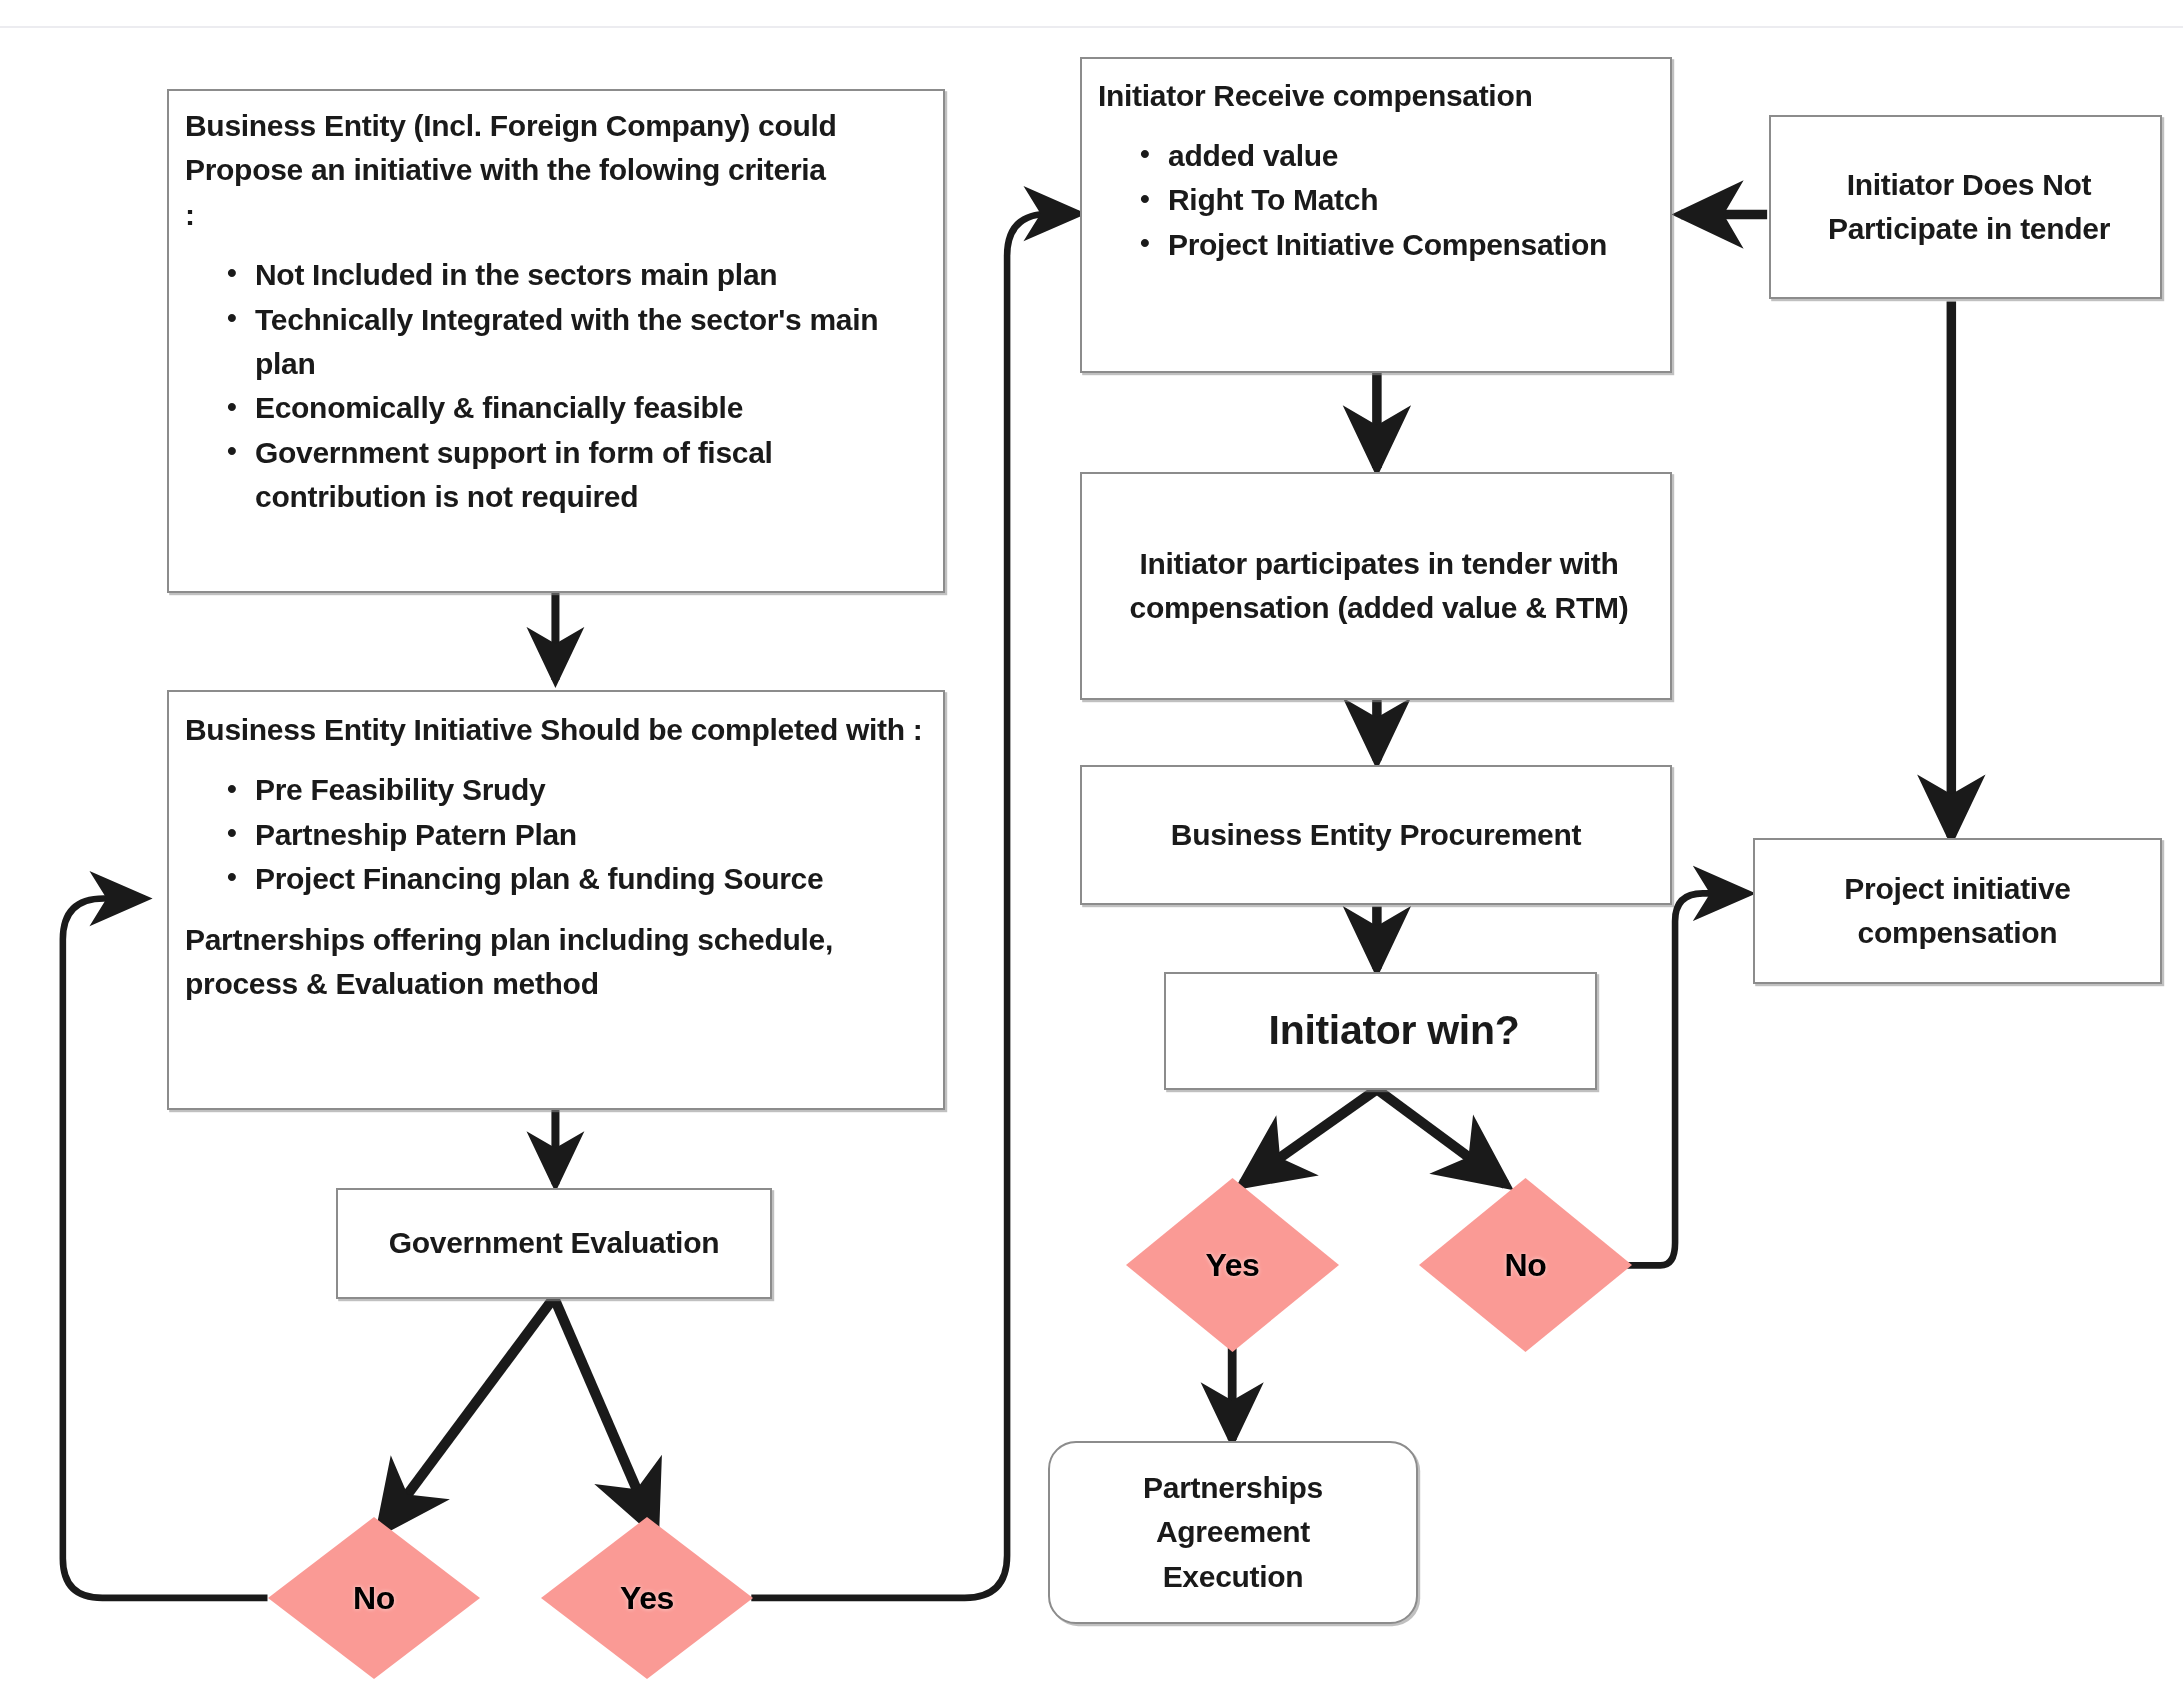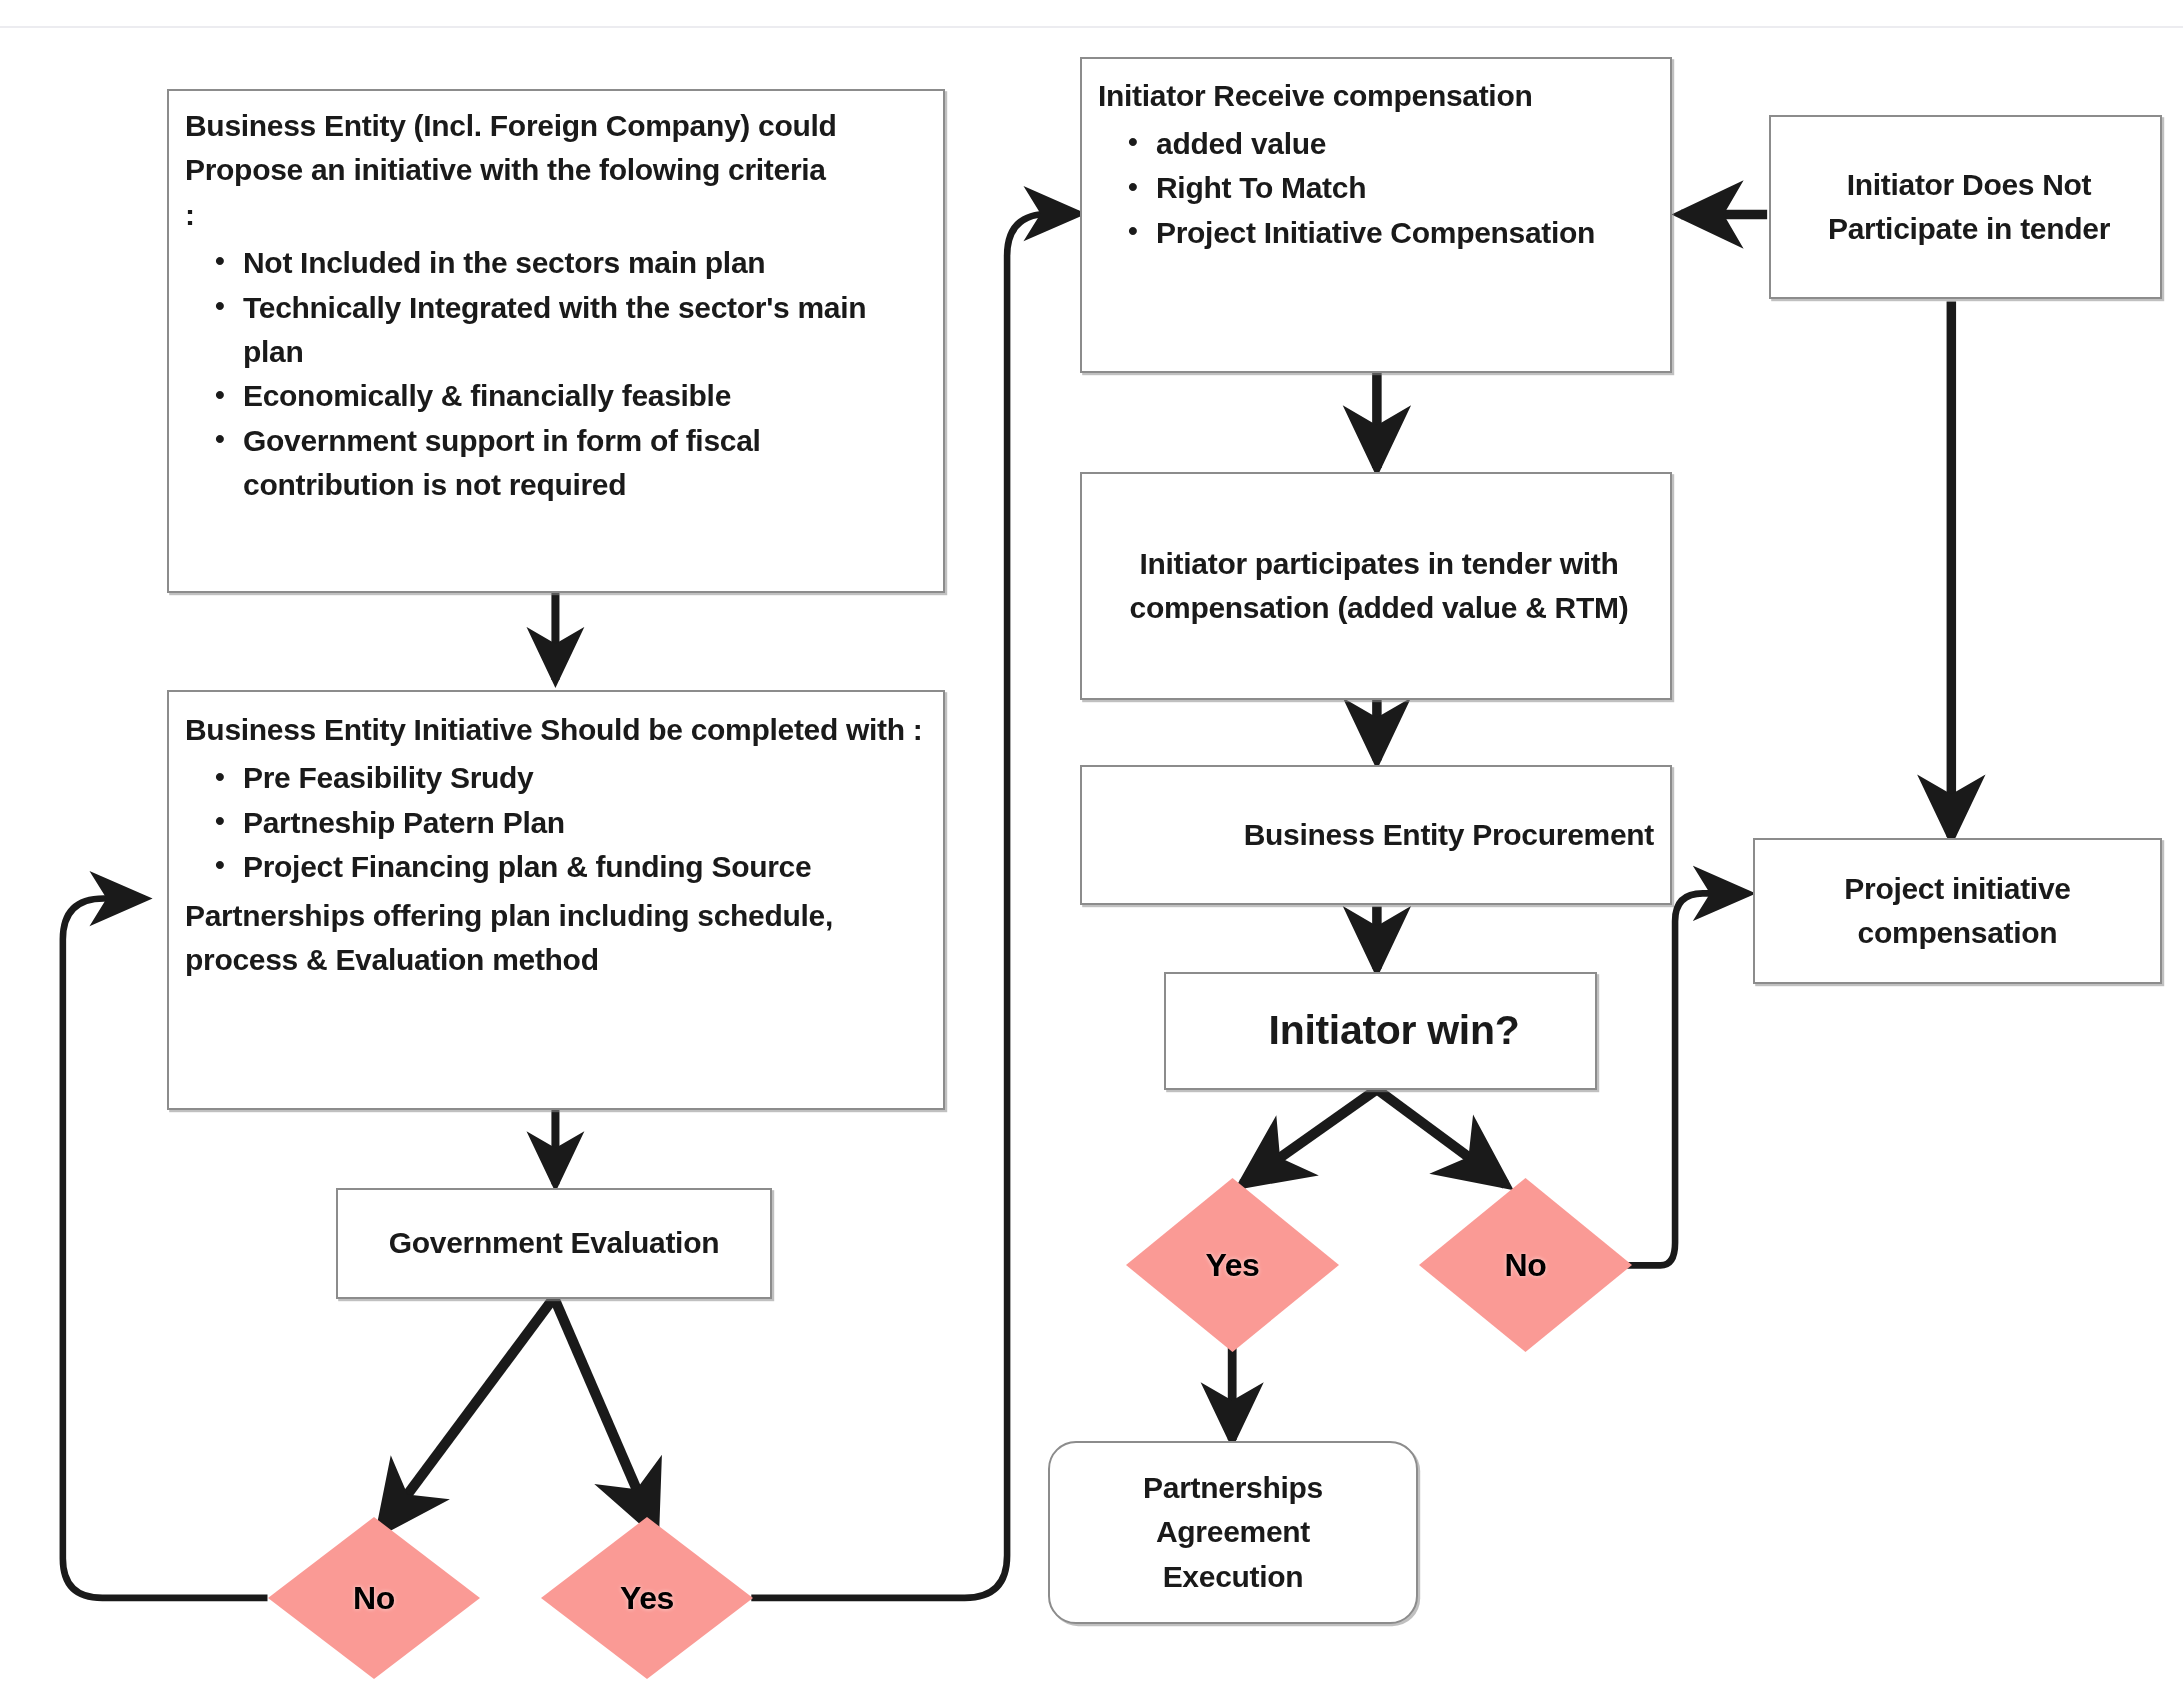--- a/index.html
+++ b/index.html
@@ -54,21 +54,21 @@
     font-size: 30px;
     line-height: 1.48;
     margin: 0;
     white-space: pre-wrap;
   }
   .ttl.big {
     font-size: 41px;
     line-height: 1.2;
   }
   ul.bul {
-    margin: 4px;
+    margin: 16px;
     padding: 0 0 0 54px;
     list-style: none;
   }
   ul.bul li {
     font-size: 30px;
     line-height: 1.48;
     position: relative;
   }
   ul.bul li::before {
     content: "\2022";
@@ -238,21 +238,21 @@
     </div>
   </div>
 
   <div class="node center" style="left:1080px; top:472px; width:592px; height:228px;">
     <div class="pad" style="display:flex;align-items:center;justify-content:center;height:100%;box-sizing:border-box;padding-left:22px;padding-right:16px;">
       <p class="ttl">Initiator participates in tender with compensation (added value &amp; RTM)</p>
     </div>
   </div>
 
   <div class="node center" style="left:1080px; top:765px; width:592px; height:140px;">
-    <div class="pad" style="display:flex;align-items:center;justify-content:flex-end;height:100%;box-sizing:border-box;">
+    <div class="pad" style="display:flex;align-items:center;justify-content:center;height:100%;box-sizing:border-box;">
       <p class="ttl">Business Entity Procurement</p>
     </div>
   </div>
 
   <div class="node center" style="left:1164px; top:972px; width:433px; height:118px;padding-left:27px;">
     <div class="pad" style="display:flex;align-items:center;justify-content:center;height:100%;box-sizing:border-box;">
       <p class="ttl big">Initiator win?</p>
     </div>
   </div>
 

